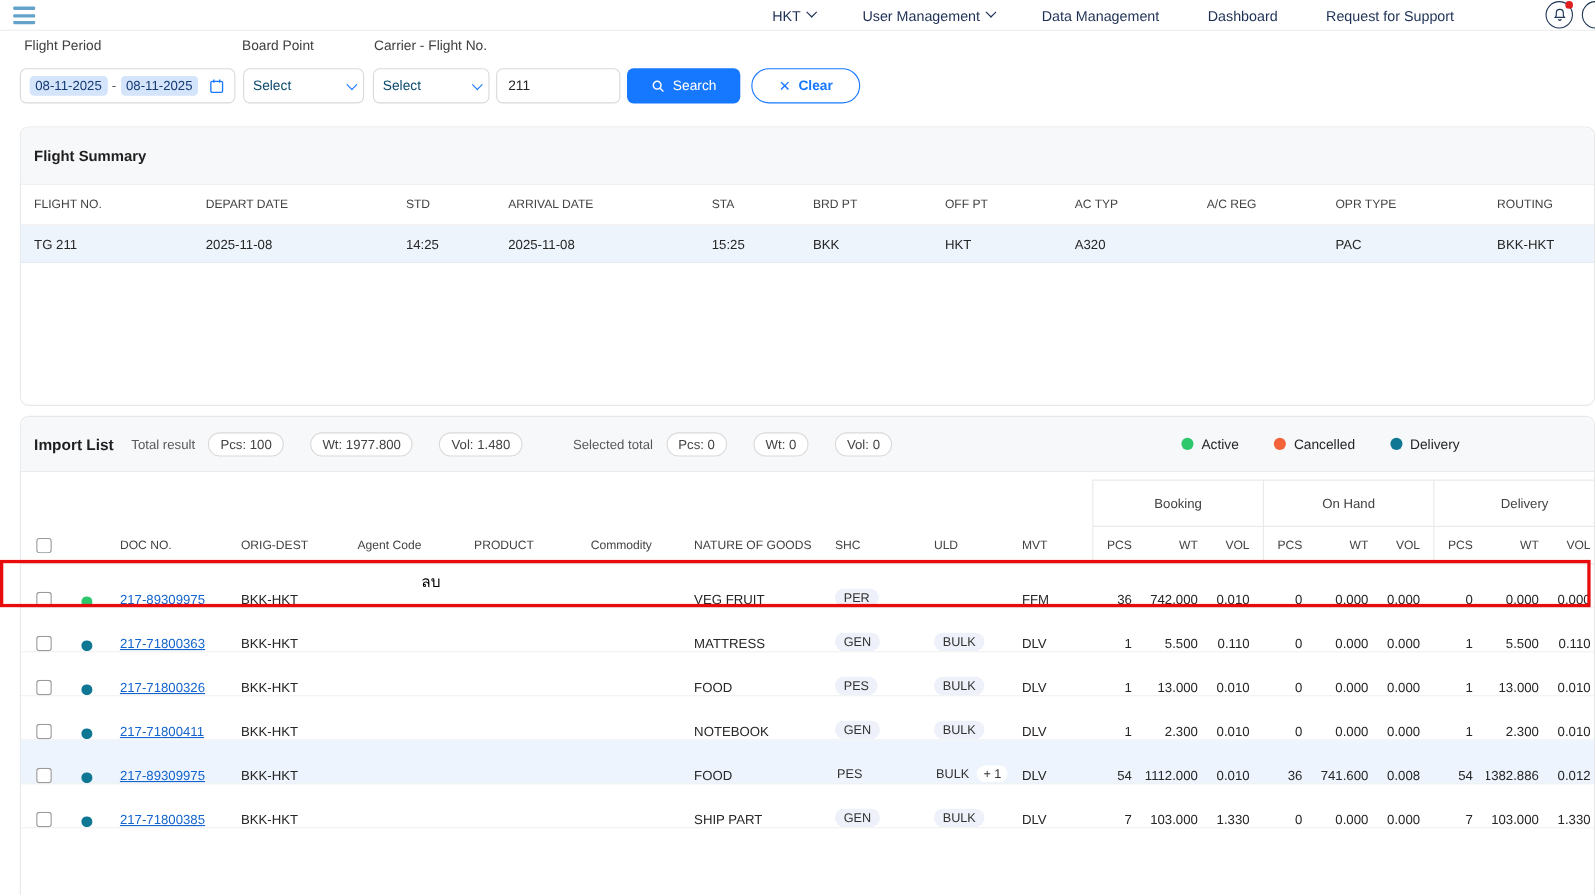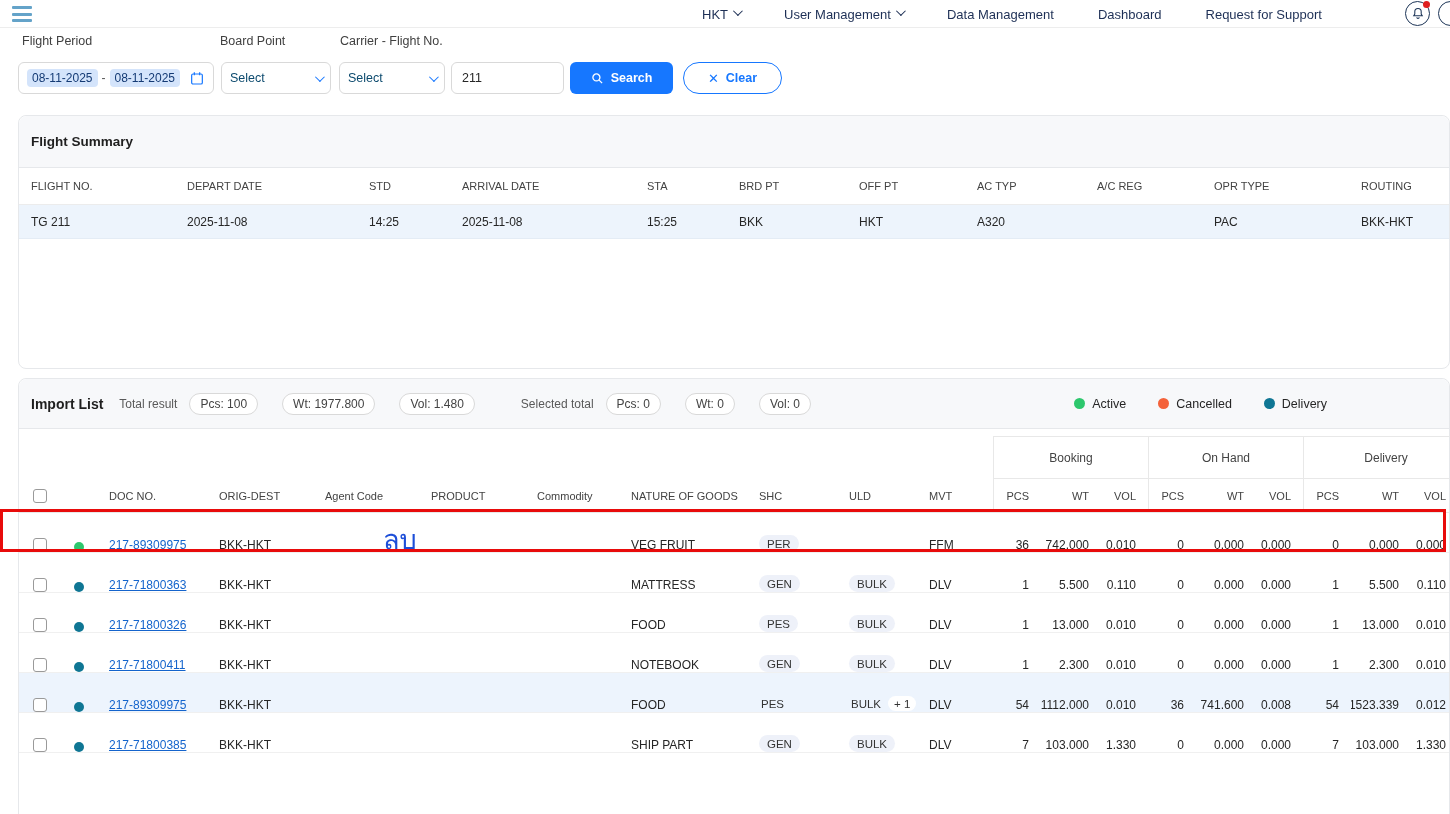--- a/index.html
+++ b/index.html
@@ -26,21 +26,21 @@
   .ctl { position:absolute; top:62px; height:32px; border:1px solid #d9d9d9; border-radius:6px; background:#fff; display:flex; align-items:center; }
   .date-range { left:18px; width:196px; padding:0 8px; gap:4px; cursor:pointer; }
   .chip { background:#d4e4fb; color:#143a74; font-size:12px; padding:2px 5px; border-radius:4px; white-space:nowrap; }
   .dash { color:#555; font-size:12px; }
   .sel { padding:0 8px; justify-content:space-between; cursor:pointer; }
   .sel-bp { left:221px; width:110px; } .sel-cf { left:339px; width:106px; }
   .sel .ph { color:#0c4a6e; font-size:12.5px; }
   .sel-caret { width:7px; height:7px; border-right:1.6px solid var(--primary); border-bottom:1.6px solid var(--primary); transform:rotate(45deg) translateY(-2px); }
   .txt-input { left:451px; width:113px; padding:0 10px; font-size:12.5px; color:#262626; font-family:"Liberation Sans",sans-serif; outline:none; }
   .btn { position:absolute; top:62px; height:32px; display:flex; align-items:center; justify-content:center; gap:7px; font-size:12.5px; cursor:pointer; border:none; font-family:"Liberation Sans",sans-serif; }
-  .btn-search { left:570px; width:103px; background:var(--primary); color:#fff; border-radius:6px; font-weight:bold;text-align:right; }
+  .btn-search { left:570px; width:103px; background:var(--primary); color:#fff; border-radius:6px; font-weight:normal;text-align:right; }
   .btn-clear { left:683px; width:99px; background:#fff; color:var(--primary); border:1.4px solid var(--primary); border-radius:16px; font-weight:bold; }
   .x-glyph { font-size:13px; font-weight:normal; }
 
   
   .panel { position:absolute; left:18px; right:0; background:#fff; border:1px solid #e6e8eb; border-radius:8px; }
   .panel-head { height:52px; background:#f7f8fa; border-bottom:1px solid #e6e8eb; border-radius:8px 8px 0 0; display:flex; align-items:center; padding:0 12px; }
   .panel-title { font-size:13.5px; font-weight:bold; color:#1f1f1f; }
 
   
   .fs-panel { top:115px; height:254px; }
@@ -87,21 +87,21 @@
   .dot { width:10px; height:10px; border-radius:50%; }
   .dot.active { background:var(--active); }
   .dot.delivery { background:var(--delivery); }
   .doc-link { color:#1464cc; text-decoration:underline; cursor:pointer; font-size:12px; }
   .pill { background:#eef1f9; border-radius:10px; padding:2.5px 8px; font-size:11.5px; color:#333; }
   .il-row.highlighted .pill { background:transparent; padding:2.5px 2px; }
   .extra { background:#fff; border-radius:9px; padding:1.5px 6px; font-size:11.5px; color:#333; }
 
   
   .annotation-rect { position:absolute; left:0; top:509px; width:1446px; height:43px; border:3px solid #e80b0b; z-index:6; pointer-events:none; }
-  .annotation-text { position:absolute; left:383px; top:518px; font-size:27px; color:#1d4ed8; z-index:7; pointer-events:none; }
+  .annotation-text { position:absolute; left:383px; top:518px; font-size:14px; color:#000000; z-index:7; pointer-events:none; }
 
   svg { display:block; }
 </style>
 </head>
 <body>
 
 <header class="nav">
   <div class="hamburger">
       <span></span>
       <span></span>
@@ -445,21 +445,21 @@
       <span class="extra">+ 1</span>
     </div>
     <div class="cell c-mvt">DLV</div>
     <div class="cell c-pcs num">54</div>
     <div class="cell c-wt num">1112.000</div>
     <div class="cell c-vol num">0.010</div>
     <div class="cell c-pcs num">36</div>
     <div class="cell c-wt num">741.600</div>
     <div class="cell c-vol num">0.008</div>
     <div class="cell c-pcs num">54</div>
-    <div class="cell c-wt num">1523.339</div>
+    <div class="cell c-wt num">1382.886</div>
     <div class="cell c-vol num">0.012</div>
   </div>
 
   <div class="il-row">
     <div class="cell c-check">
             <span class="checkbox"></span>
           </div>
     <div class="cell c-dot">
             <span class="dot delivery"></span>
           </div>

